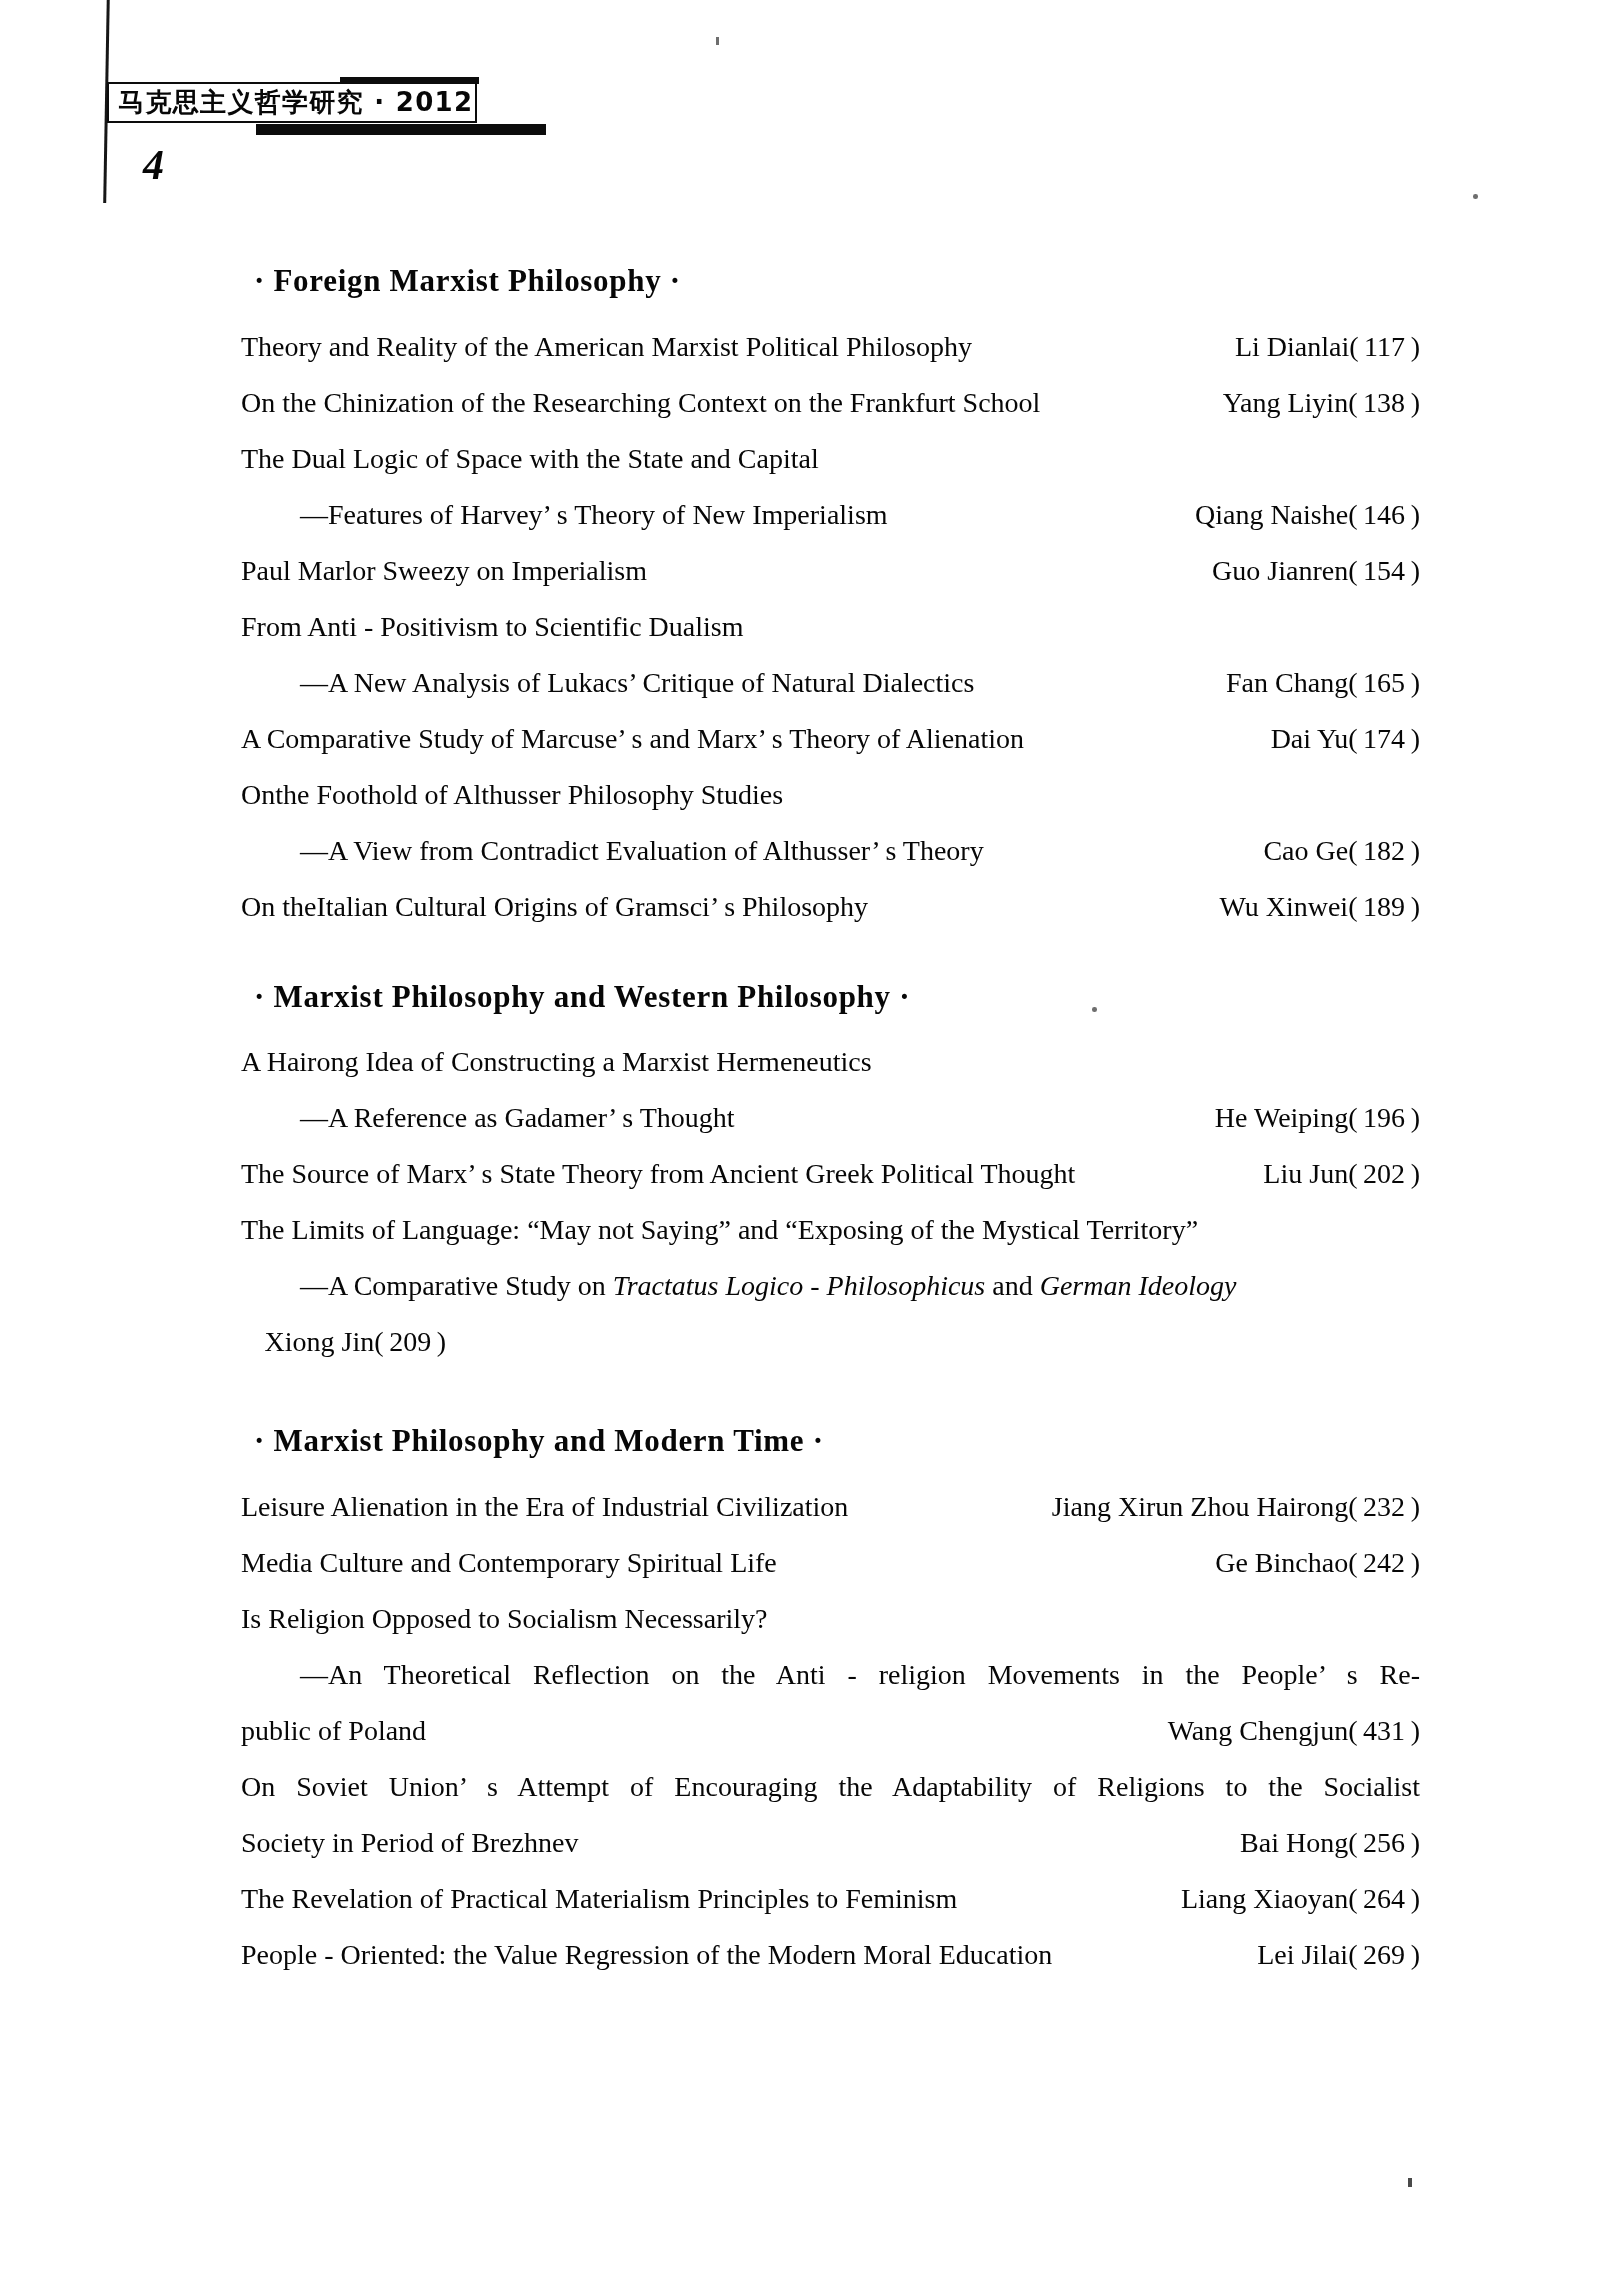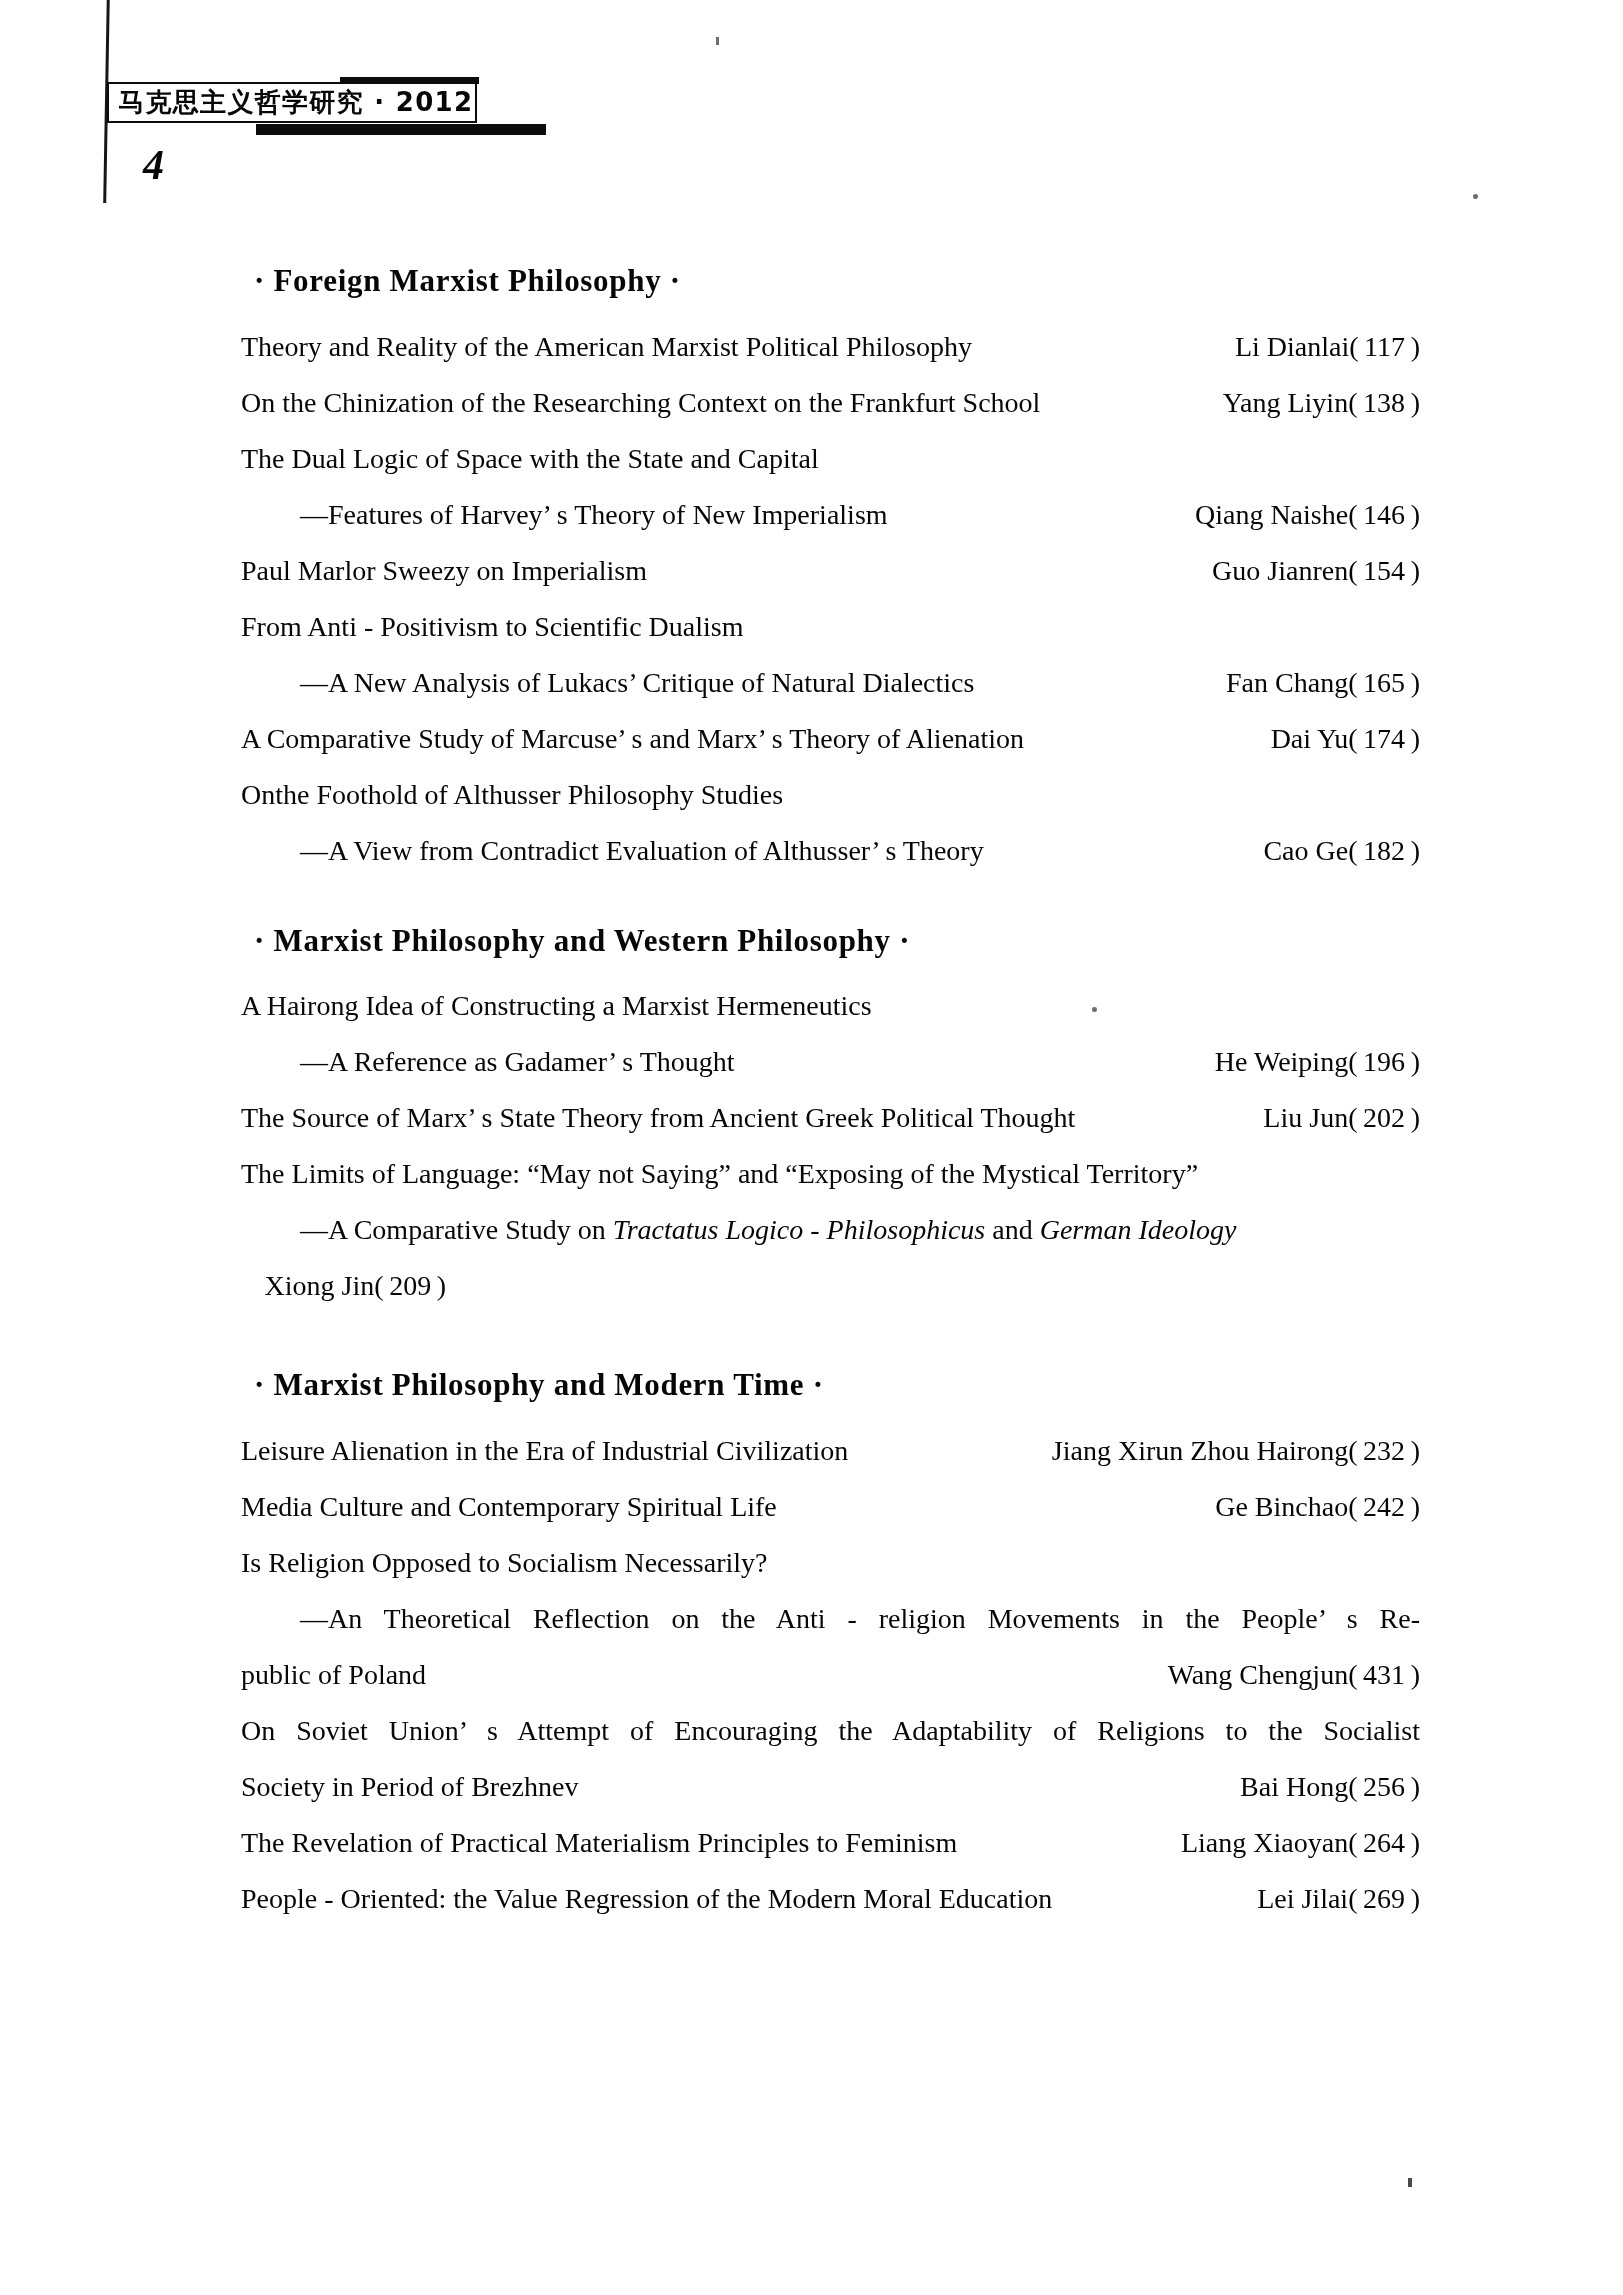--- a/index.html
+++ b/index.html
@@ -92,20 +92,24 @@
           <span class="title"><span>A Comparative Study of Marcuse’ s and Marx’ s Theory of Alienation</span></span>
           <span class="author">Dai Yu( 174 )</span>
         </div>
         <div class="row">
           <span class="title"><span>Onthe Foothold of Althusser Philosophy Studies</span></span>
         </div>
         <div class="row">
           <span class="title indent"><span>—A View from Contradict Evaluation of Althusser’ s Theory</span></span>
           <span class="author">Cao Ge( 182 )</span>
         </div>
+        <div class="row">
+          <span class="title"><span>On theItalian Cultural Origins of Gramsci’ s Philosophy</span></span>
+          <span class="author">Wu Xinwei( 189 )</span>
+        </div>
       </section>
       <section>
         <div class="section-header">· Marxist Philosophy and Western Philosophy ·</div>
         <div class="row">
           <span class="title"><span>A Hairong Idea of Constructing a Marxist Hermeneutics</span></span>
         </div>
         <div class="row">
           <span class="title indent"><span>—A Reference as Gadamer’ s Thought</span></span>
           <span class="author">He Weiping( 196 )</span>
         </div>

